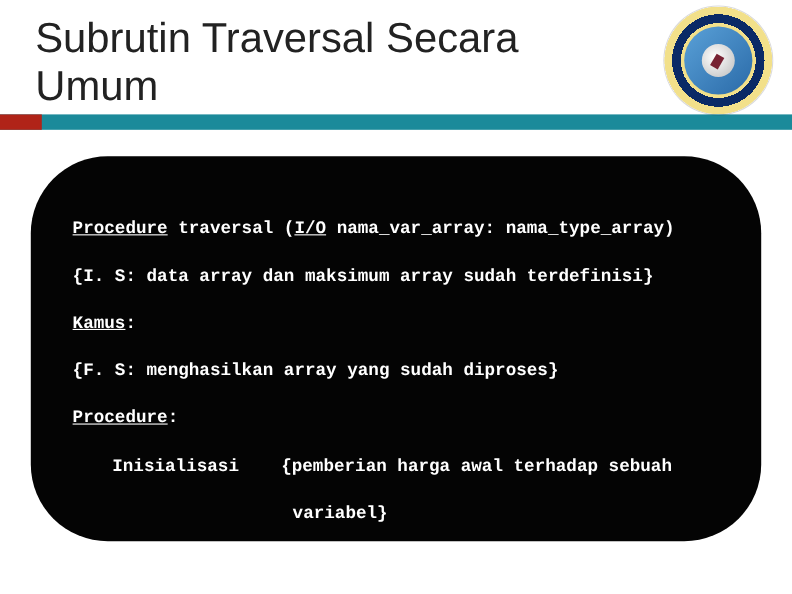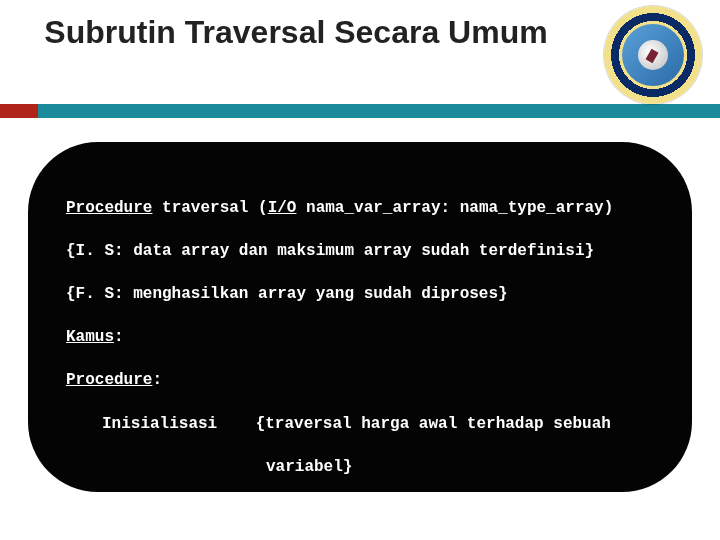--- a/index.html
+++ b/index.html
@@ -9,25 +9,24 @@
     background: #fff;
     font-family: Arial, Helvetica, sans-serif;
     position: relative;
     overflow: hidden;
   }
   .title-block {
     padding: 14px 0 0 32px;
     width: 560px;
   }
   .title {
-    font-size: 32px;
-    font-weight: bold;
+    font-size: 38px;
+    font-weight: normal;
     color: #222;
     line-height: 1.15;
-    text-align: center;
   }
   .accent-bar {
     position: absolute;
     top: 104px;
     left: 0;
     width: 720px;
     height: 14px;
     background: #1b8a9a;
   }
   .accent-red {
@@ -117,24 +116,24 @@
     <div class="logo-inner">
         <div class="logo-dish"></div>
       </div>
   </div>
 </div>
 
 <div class="panel">
   <div class="code">
 <span class="row"><span class="u">Procedure</span><span> traversal (</span><span class="u">I/O</span><span> nama_var_array: nama_type_array)</span></span>
 <span class="row">{I. S: data array dan maksimum array sudah terdefinisi}</span>
+<span class="row"><span class="u">Kamus</span><span>:</span></span>
 <span class="row">{F. S: menghasilkan array yang sudah diproses}</span>
-<span class="row"><span class="u">Kamus</span><span>:</span></span>
 <span class="row"><span class="u">Procedure</span><span>:</span></span>
-<span class="indent1"><span>Inisialisasi</span>    <span>{traversal harga awal terhadap sebuah</span></span>
+<span class="indent1"><span>Inisialisasi</span>    <span>{pemberian harga awal terhadap sebuah</span></span>
 <span class="hang">variabel}</span>
 
 
 
 
 
 
   </div>
 </div>
 

